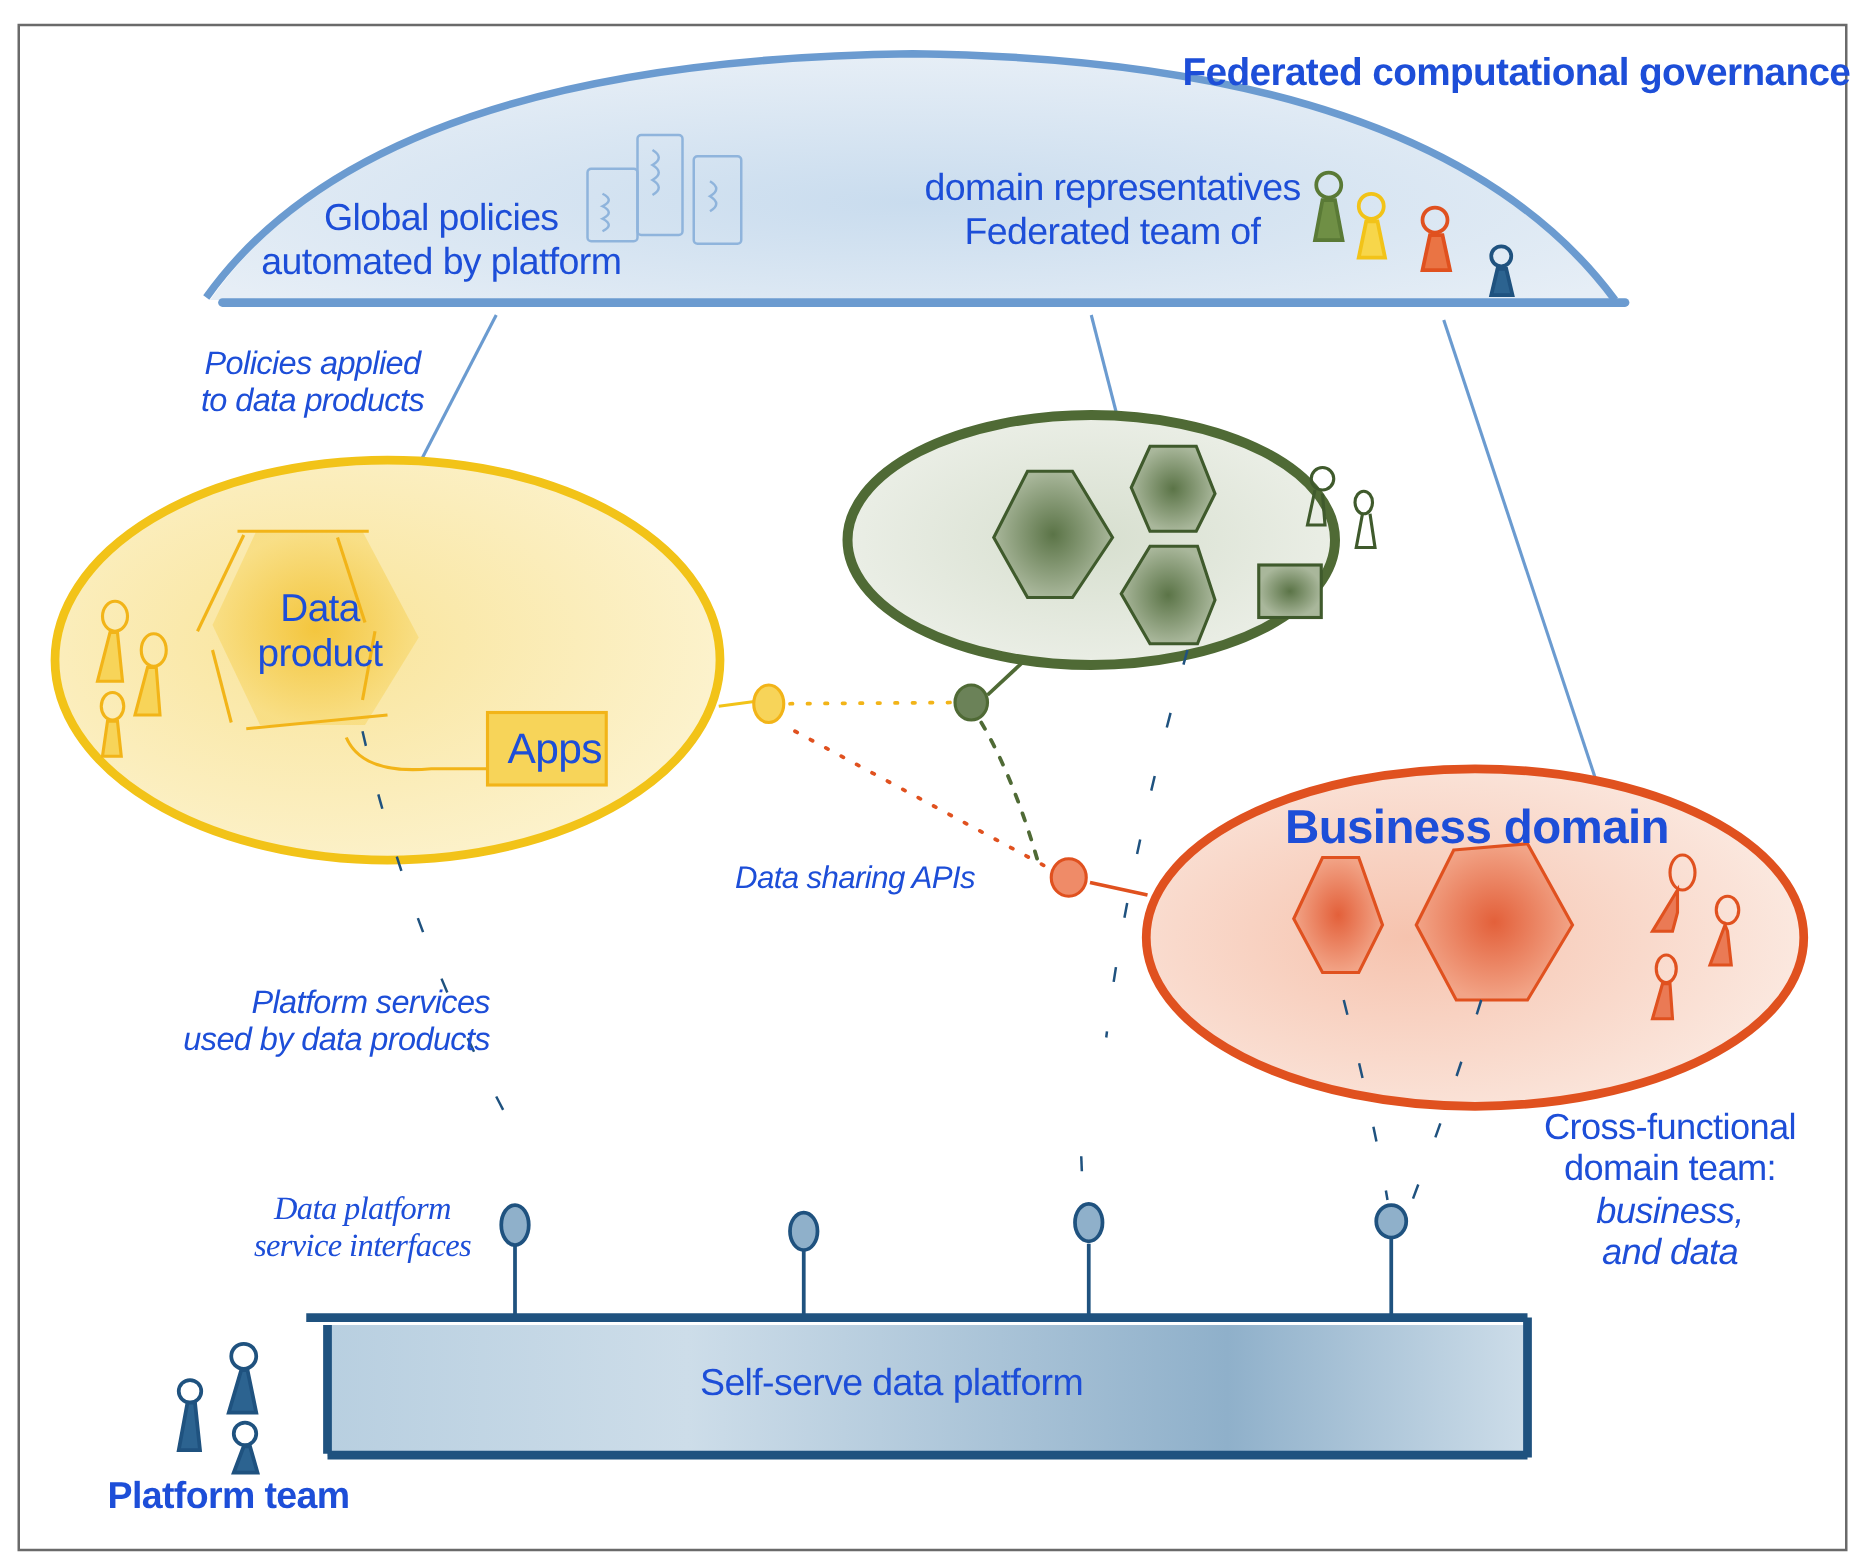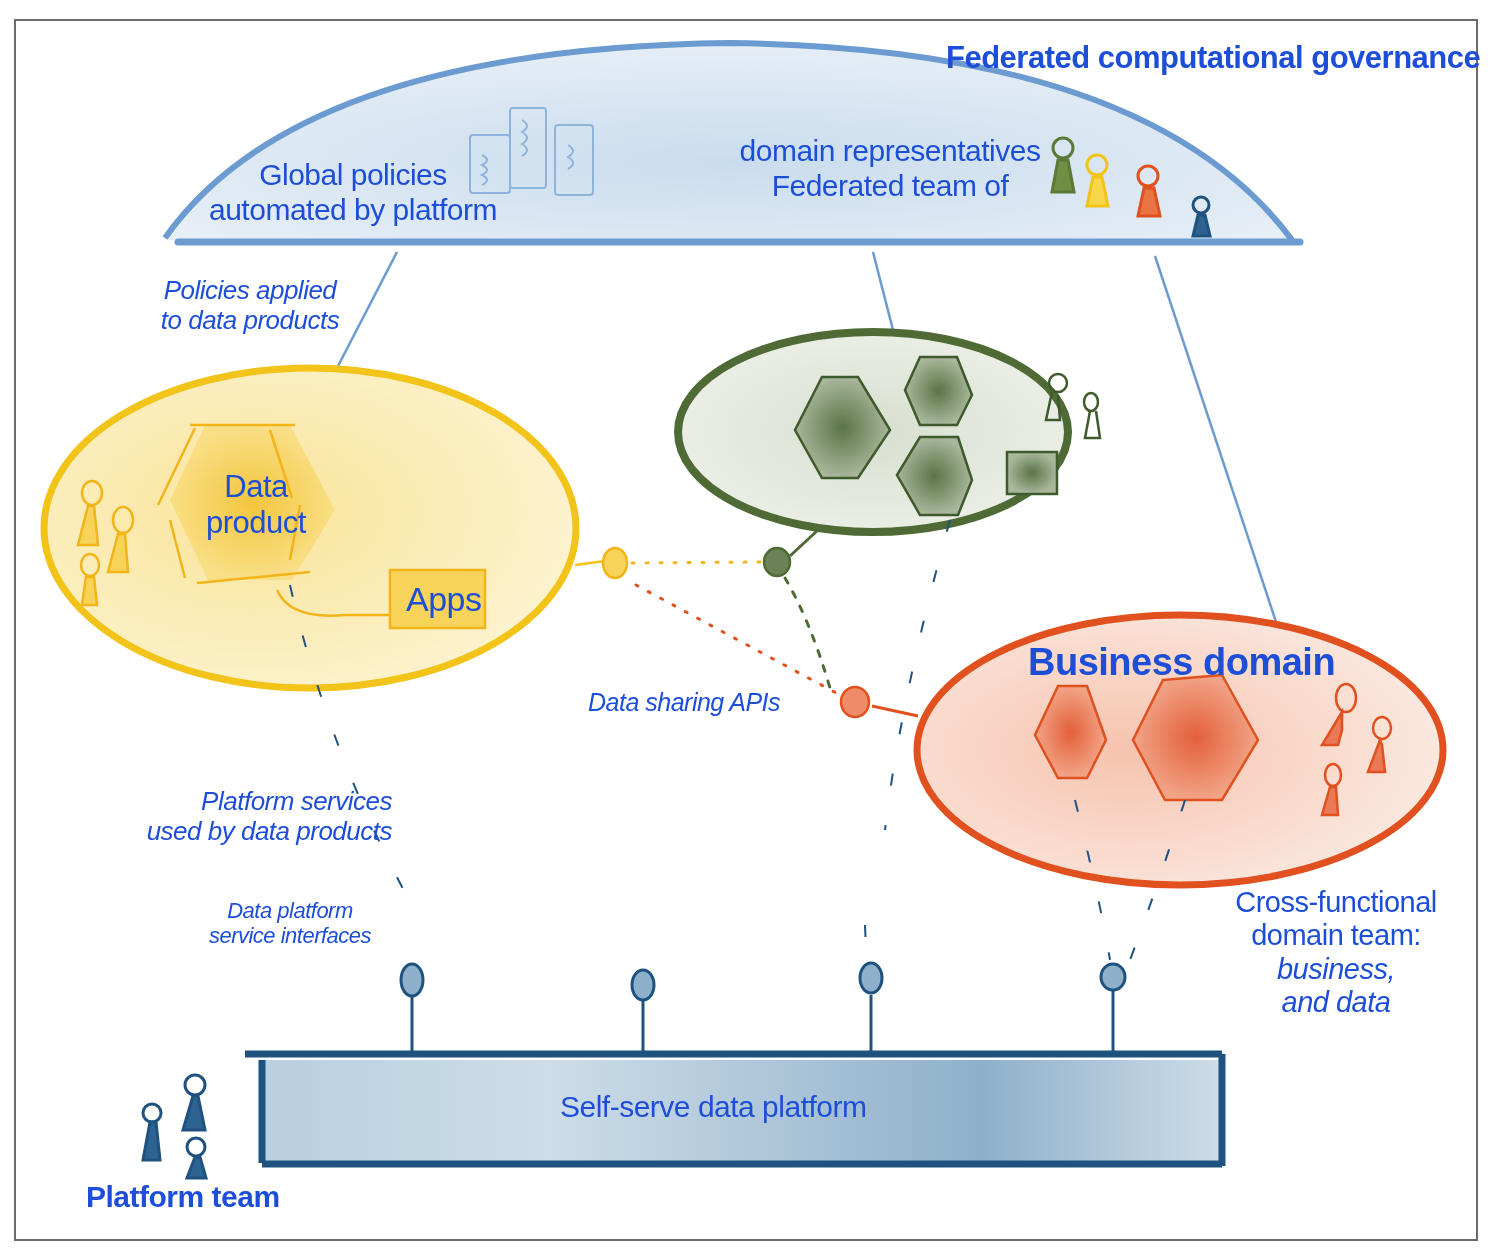--- a/index.html
+++ b/index.html
@@ -231,20 +231,20 @@
   <div>used by data products</div>
 </div>
 
 <div class="lbl c" style="left:1220px;top:862px;width:232px;font-size:29px;margin-top:24px;">
   <div>Cross-functional</div>
   <div>domain team:</div>
   <div class="it">business,</div>
   <div class="it">and data</div>
 </div>
 
-<div class="lbl it c" style="left:180px;top:898px;width:220px;font-size:22px;">
+<div class="lbl it c" style="left:180px;top:952px;width:220px;font-size:26px;font-family:Liberation Serif, serif;">
   <div>Data platform</div>
   <div>service interfaces</div>
 </div>
 
 <div class="lbl" style="left:560px;top:1090px;font-size:30px;">Self-serve data platform</div>
 
 <div class="lbl" style="left:86px;top:1180px;font-size:30px;font-weight:bold;">Platform team</div>
 
 </body></html>

